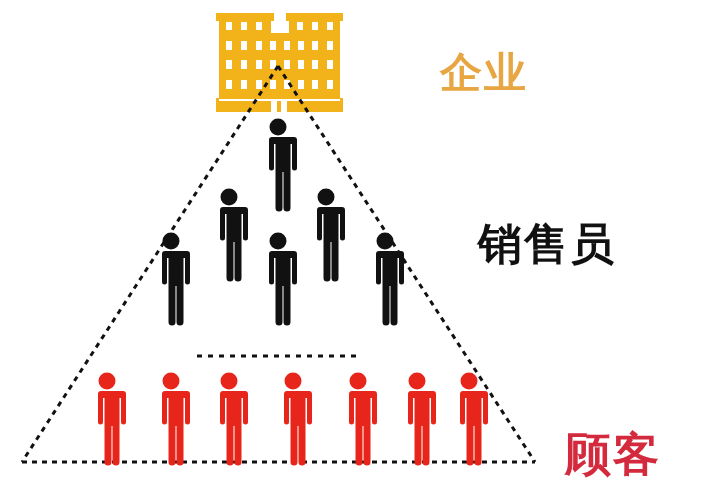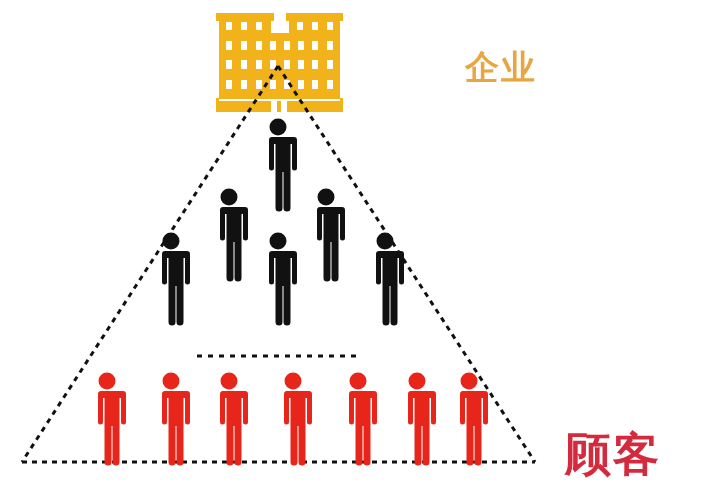--- a/index.html
+++ b/index.html
@@ -1,19 +1,19 @@
 <!DOCTYPE html>
 <html><head>
 <meta charset="utf-8">
 <style>
   html,body{margin:0;padding:0;background:#fff;}
   body{width:720px;height:495px;position:relative;overflow:hidden;font-family:"DejaVu Sans",sans-serif;}
   #stage{position:absolute;left:0;top:0;width:720px;height:495px;}
   .label{position:absolute;font-weight:bold;letter-spacing:2px;white-space:nowrap;}
-  #lbl-company{left:465px;top:45px;font-size:34px;}
+  #lbl-company{left:440px;top:45px;font-size:42px;}
   #lbl-sales{left:478px;top:215px;font-size:44px;}
   #lbl-customer{left:565px;top:388px;font-size:46px;}
   #watermark{position:absolute;left:552px;top:461px;font-size:17px;color:#b8b8b8;white-space:nowrap;}
 </style>
 </head>
 <body>
 
 <div id="stage">
   <svg width="720" height="495" viewBox="0 0 720 495" xmlns="http://www.w3.org/2000/svg">
     <defs>
@@ -89,14 +89,15 @@
       <use href="#person" x="171" y="425"></use>
       <use href="#person" x="229" y="425"></use>
       <use href="#person" x="293" y="425"></use>
       <use href="#person" x="358" y="425"></use>
       <use href="#person" x="417" y="425"></use>
       <use href="#person" x="469" y="425"></use>
     </g>
   </svg>
 
   <div id="lbl-company" class="label" style="color:#E8A642;">企业</div>
+  <div id="lbl-sales" class="label" style="color:#111111;">销售员</div>
   <div id="lbl-customer" class="label" style="color:#D42A3E;margin-top:36px;">顾客</div>
 </div>
 
 </body></html>

